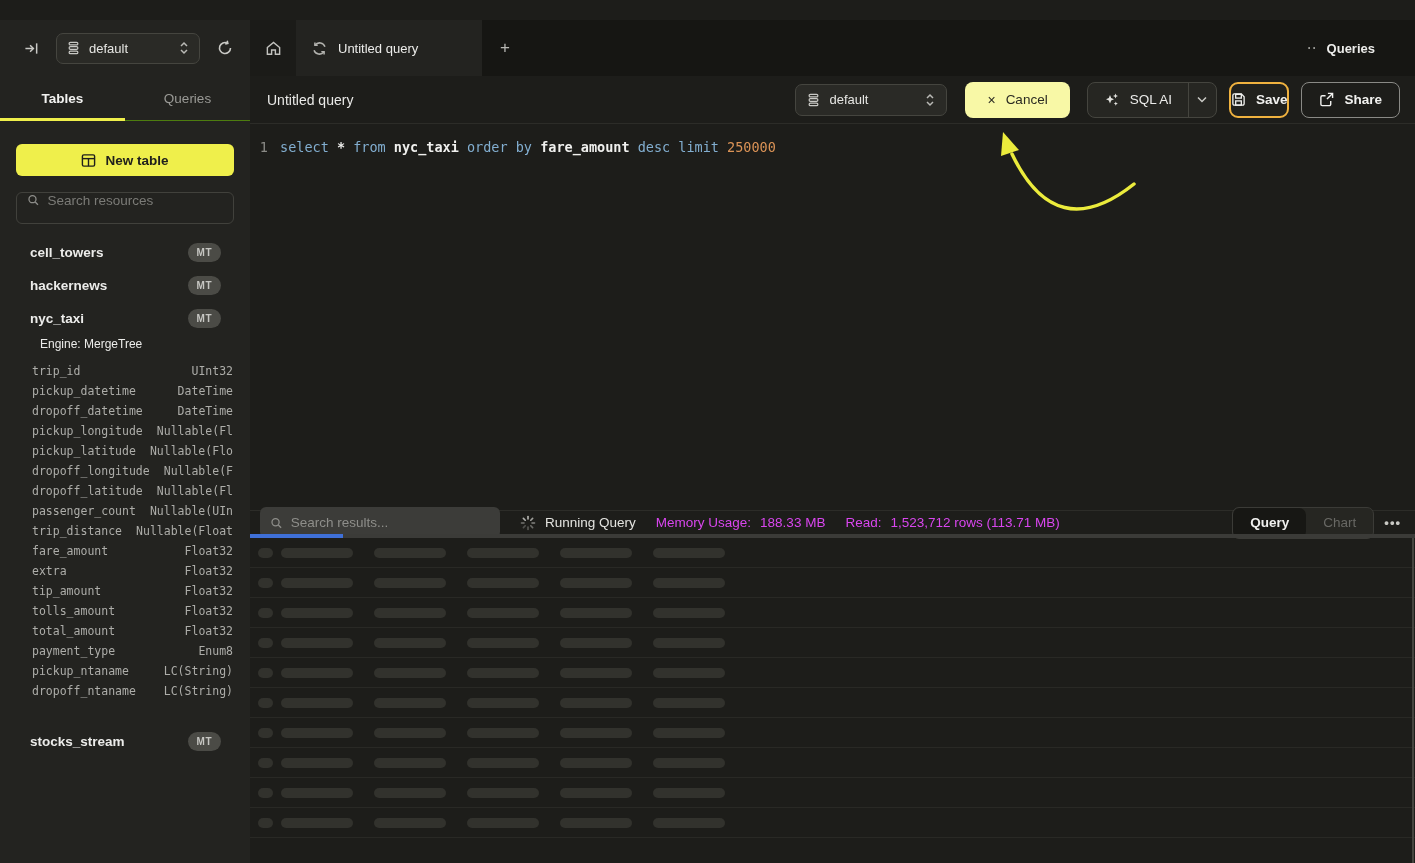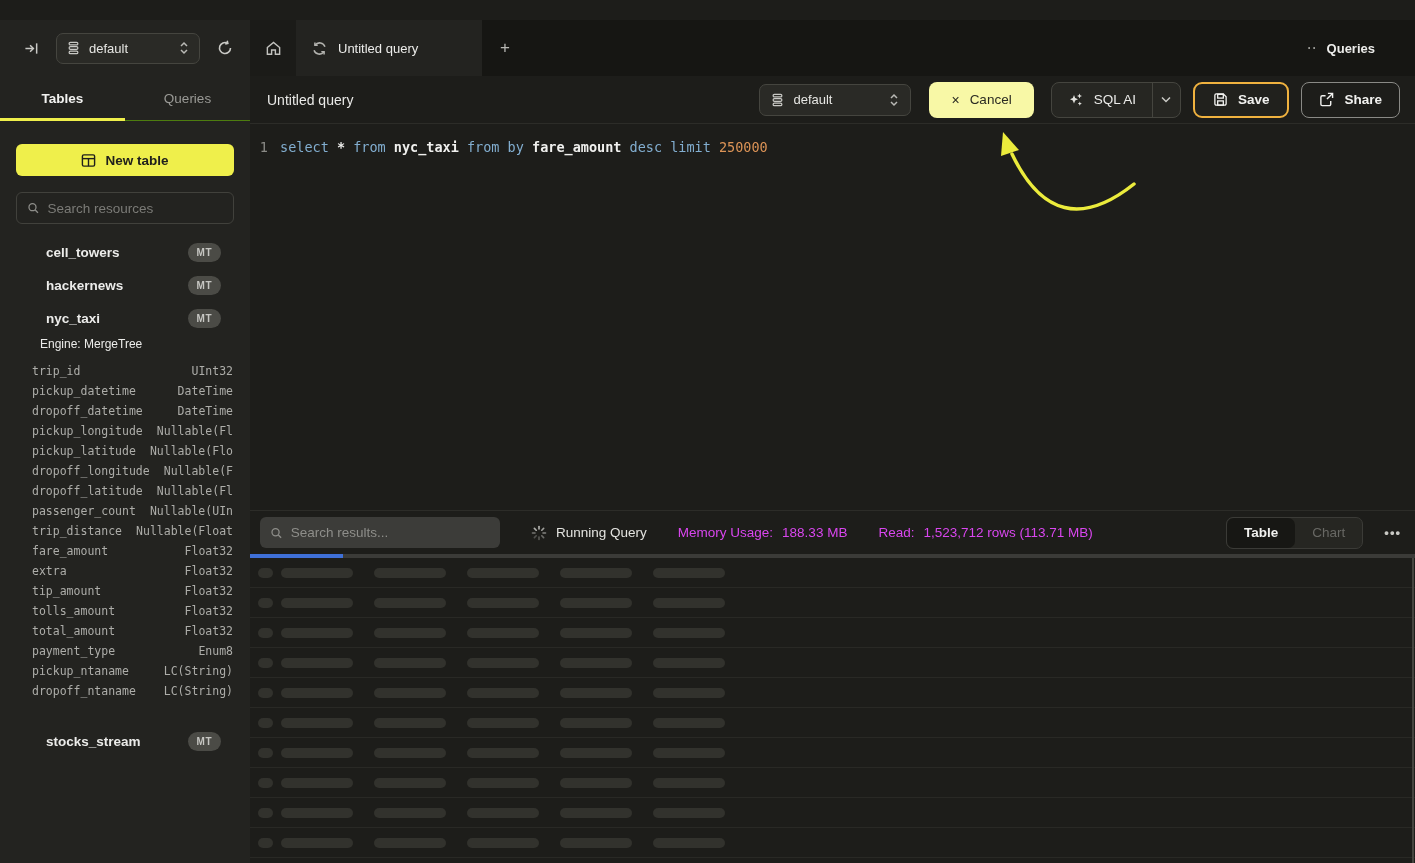--- a/index.html
+++ b/index.html
@@ -25,57 +25,57 @@
   
   .body-row { flex:1; display:flex; min-height:0; }
 
   
   .sidebar { width:250px; flex:none; background:#232320; display:flex; flex-direction:column; overflow:hidden; }
   .sidebar-tabs { height:45px; flex:none; display:flex; border-bottom:1px solid #4d7c0f; }
   .sidebar-tab { flex:1; display:flex; align-items:center; justify-content:center; font-size:13.5px; color:#9a9a96; position:relative; cursor:pointer; }
   .sidebar-tab.active { color:#f2f2f0; font-weight:bold; }
   .sidebar-tab.active::after { content:""; position:absolute; left:0; right:0; bottom:-1px; height:3px; background:var(--accent-yellow); }
   .new-table-btn { margin:23px 16px 0 16px; height:32px; flex:none; background:var(--accent-yellow); color:#20201c; border:none; border-radius:6px; font-size:13.5px; font-weight:bold; display:flex; align-items:center; justify-content:center; gap:9px; cursor:pointer; font-family:"Liberation Sans",sans-serif; }
-  .search-resources { margin:16px 16px 0 16px; height:32px; flex:none; background:#232320; border:1px solid #41413c; border-radius:6px; display:flex; align-items:center; padding:0 10px; gap:8px; color:#7b7b77; }
+  .search-resources { margin:16px 16px 0 16px; height:32px; flex:none; background:#232320; border:1px solid #41413c; border-radius:6px; display:flex; align-items:flex-start; padding:0 10px; gap:8px; color:#7b7b77; }
   .search-resources input { background:none; border:none; outline:none; color:#d6d6d2; font-size:13.5px; width:100%; font-family:"Liberation Sans",sans-serif; }
   .search-resources input::placeholder { color:#7b7b77; }
   .resources-scroll { flex:1; overflow:hidden; padding-top:12px; }
   .section-label { padding:8px 16px 6px 32px; font-size:12.5px; color:#9c9c98; }
-  .table-row { height:33px; display:flex; align-items:center; justify-content:space-between; padding:0 29px 0 46px; cursor:pointer; }
+  .table-row { height:33px; display:flex; align-items:center; justify-content:space-between; padding:0 29px 0 30px; cursor:pointer; }
   .table-name { font-size:13.5px; font-weight:bold; color:#ececea; }
   .mt-badge { background:#4b4b46; color:#c6c6c2; font-size:10px; font-weight:bold; border-radius:10px; padding:4px 9px; letter-spacing:0.5px; }
   .engine-label { padding:2px 16px 8px 40px; font-size:12px; color:#99999
 5; }
   .column-list { padding:2px 17px 14px 32px; font-family:"DejaVu Sans Mono", monospace; font-size:11.5px; color:#adada9; }
   .column-row { display:flex; justify-content:space-between; height:20px; align-items:center; white-space:nowrap; }
   .gap-before { margin-top:10px; }
 
   
   .main { flex:1; display:flex; flex-direction:column; min-width:0; background:#1d1d1a; position:relative; }
   .editor-header { height:48px; flex:none; display:flex; align-items:center; padding:0 15px 0 17px; border-bottom:1px solid #2c2c28; gap:0; }
   .editor-title { font-size:14px; color:#e9e9e7; flex:1; }
   .hdr-db-select { width:152px; height:32px; background:#2a2a26; border:1px solid #45453f; border-radius:7px; display:flex; align-items:center; padding:0 11px; gap:9px; color:#e6e6e3; font-size:13px; cursor:pointer; margin-right:18px; }
   .hdr-db-select .spacer { flex:1; }
   .cancel-btn { height:36px; padding:0 22px; background:var(--pale-yellow); color:#2a2a22; border:none; border-radius:8px; font-size:13.5px; display:flex; align-items:center; gap:10px; cursor:pointer; margin-right:17px; font-family:"Liberation Sans",sans-serif; }
   .cancel-x { font-size:14px; }
   .sqlai-btn { height:36px; background:#262622; border:1px solid #45453f; border-radius:8px; display:flex; align-items:stretch; color:#ececea; font-size:13.5px; cursor:pointer; margin-right:12px; overflow:hidden; }
   .sqlai-main { display:flex; align-items:center; gap:10px; padding:0 16px; }
   .sqlai-caret { width:28px; display:flex; align-items:center; justify-content:center; border-left:1px solid #45453f; color:#c9c9c5; }
-  .save-btn { height:36px; padding:0 18px; background:#21211d; border:2px solid var(--amber); border-radius:9px; color:#f2f2f0; font-size:13.5px; font-weight:bold; display:flex; align-items:center; gap:10px; cursor:pointer; margin-right:12px; font-family:"Liberation Sans",sans-serif; }
+  .save-btn { height:36px; padding:0 0; background:#21211d; border:2px solid var(--amber); border-radius:9px; color:#f2f2f0; font-size:13.5px; font-weight:bold; display:flex; align-items:center; gap:10px; cursor:pointer; margin-right:12px; font-family:"Liberation Sans",sans-serif; }
   .share-btn { height:36px; padding:0 17px; background:#1d1d1a; border:1px solid #8a8a86; border-radius:8px; color:#f2f2f0; font-size:13.5px; font-weight:bold; display:flex; align-items:center; gap:10px; cursor:pointer; font-family:"Liberation Sans",sans-serif; }
 
   .editor-area { height:386px; flex:none; position:relative; padding-top:13px; }
   .code-line { display:flex; font-family:"DejaVu Sans Mono", monospace; font-size:13.5px; line-height:21px; white-space:pre; }
   .gutter { width:30px; flex:none; text-align:right; color:#8a8a86; padding-right:12px; }
   .tok-keyword { color:var(--kw-blue); }
   .tok-identifier { color:#f0f0ee; font-weight:bold; }
   .tok-number { color:var(--num-orange); }
   .arrow-overlay { position:absolute; inset:0; pointer-events:none; }
 
-  .results-toolbar { height:44px; flex:none; border-top:1px solid #2c2c28; display:flex; align-items:center; padding:0 14px 0 10px; gap:12px; }
+  .results-toolbar { height:24px; flex:none; border-top:1px solid #2c2c28; display:flex; align-items:center; padding:0 14px 0 10px; gap:1px; }
   .search-results { width:240px; height:31px; flex:none; background:#3c3c39; border-radius:6px; display:flex; align-items:center; padding:0 10px; gap:8px; color:#8e8e8a; }
   .search-results input { background:none; border:none; outline:none; color:#d6d6d2; font-size:13.5px; width:100%; font-family:"Liberation Sans",sans-serif; }
   .search-results input::placeholder { color:#8e8e8a; }
   .status-group { display:flex; align-items:center; gap:9px; margin-left:19px; font-size:13.5px; color:#e4e4e0; white-space:nowrap; }
   .stat-pair { margin-left:19px; display:flex; gap:9px; font-size:13.5px; color:#d946ef; white-space:nowrap; }
   .toolbar-spacer { flex:1; }
   .view-toggle { display:flex; border:1px solid #3b3b37; border-radius:7px; overflow:hidden; background:#262622; }
   .view-seg { height:30px; padding:0 17px; display:flex; align-items:center; font-size:13.5px; color:#686864; cursor:pointer; }
   .view-seg.active { background:#171714; color:#f0f0ee; font-weight:bold; border-radius:7px; }
   .more-btn { margin-left:9px; background:none; border:none; color:#c8c8c4; font-size:13px; font-weight:bold; letter-spacing:1px; cursor:pointer; }
@@ -315,21 +315,21 @@
               <polyline points="9.5,1.5 14.5,1.5 14.5,6.5"></polyline>
               <line x1="14.2" y1="1.8" x2="8.5" y2="7.5"></line>
             </svg>
           <span>Share</span>
         </button>
       </div>
 
       <div class="editor-area">
         <div class="code-line">
           <span class="gutter">1</span>
-          <span><span class="tok-keyword">select </span><span class="tok-identifier">* </span><span class="tok-keyword">from </span><span class="tok-identifier">nyc_taxi </span><span class="tok-keyword">from by </span><span class="tok-identifier">fare_amount </span><span class="tok-keyword">desc </span><span class="tok-keyword">limit </span><span class="tok-number">250000</span></span>
+          <span><span class="tok-keyword">select </span><span class="tok-identifier">* </span><span class="tok-keyword">from </span><span class="tok-identifier">nyc_taxi </span><span class="tok-keyword">order by </span><span class="tok-identifier">fare_amount </span><span class="tok-keyword">desc </span><span class="tok-keyword">limit </span><span class="tok-number">250000</span></span>
         </div>
         <svg class="arrow-overlay" width="1165" height="386" viewBox="0 0 1165 386">
           <path d="M884 60 Q806 122 762 30" fill="none" stroke="#ebeb3c" stroke-width="3.5" stroke-linecap="round"></path>
           <path d="M753 8 L769 26 L751 32 Z" fill="#ebeb3c"></path>
         </svg>
       </div>
 
       <div class="results-toolbar">
         <div class="search-results">
           <svg class="ic" width="14" height="14" viewBox="0 0 16 16" fill="none" stroke="#8e8e8a" stroke-width="1.6">
@@ -354,21 +354,21 @@
         <div class="stat-pair">
           <span>Memory Usage:</span>
           <span>188.33 MB</span>
         </div>
         <div class="stat-pair">
           <span>Read:</span>
           <span>1,523,712 rows (113.71 MB)</span>
         </div>
         <div class="toolbar-spacer"></div>
         <div class="view-toggle">
-            <div class="view-seg active">Table</div>
+            <div class="view-seg active">Query</div>
             <div class="view-seg">Chart</div>
           </div>
         <button class="more-btn">•••</button>
       </div>
 
       <div class="progress-track">
         <div class="progress-fill"></div>
       </div>
 
       <div class="results-area">

